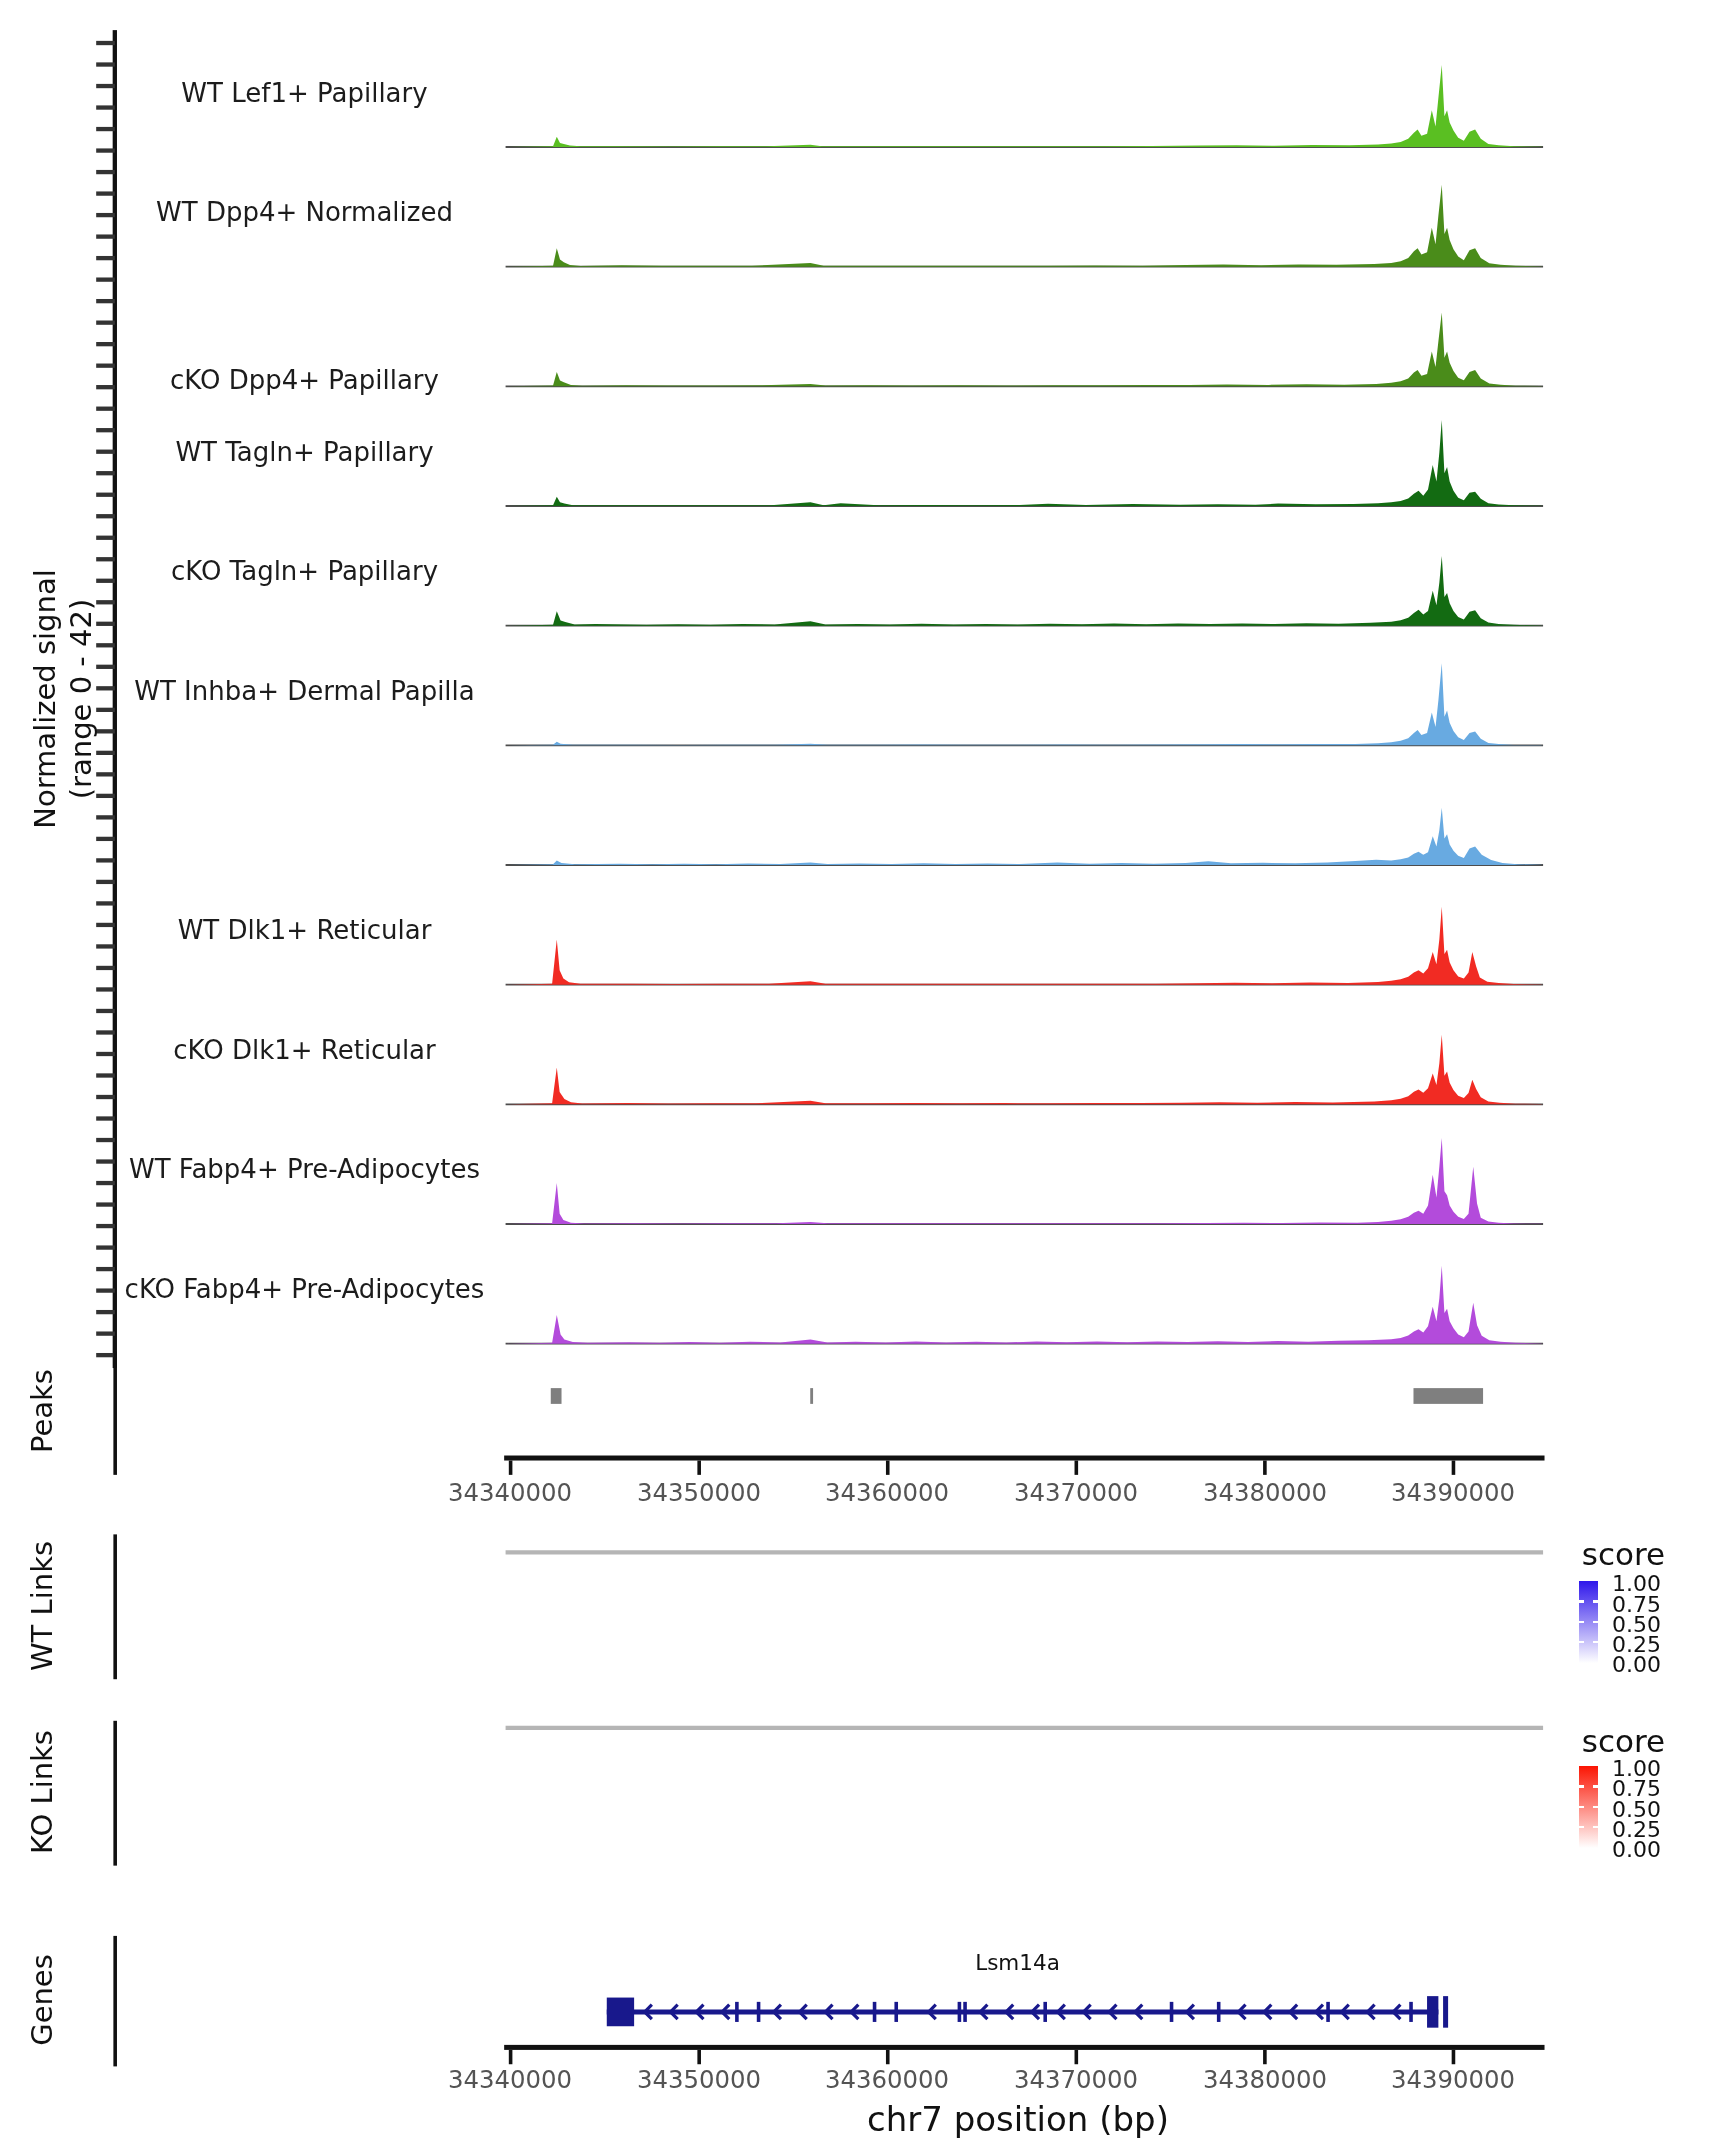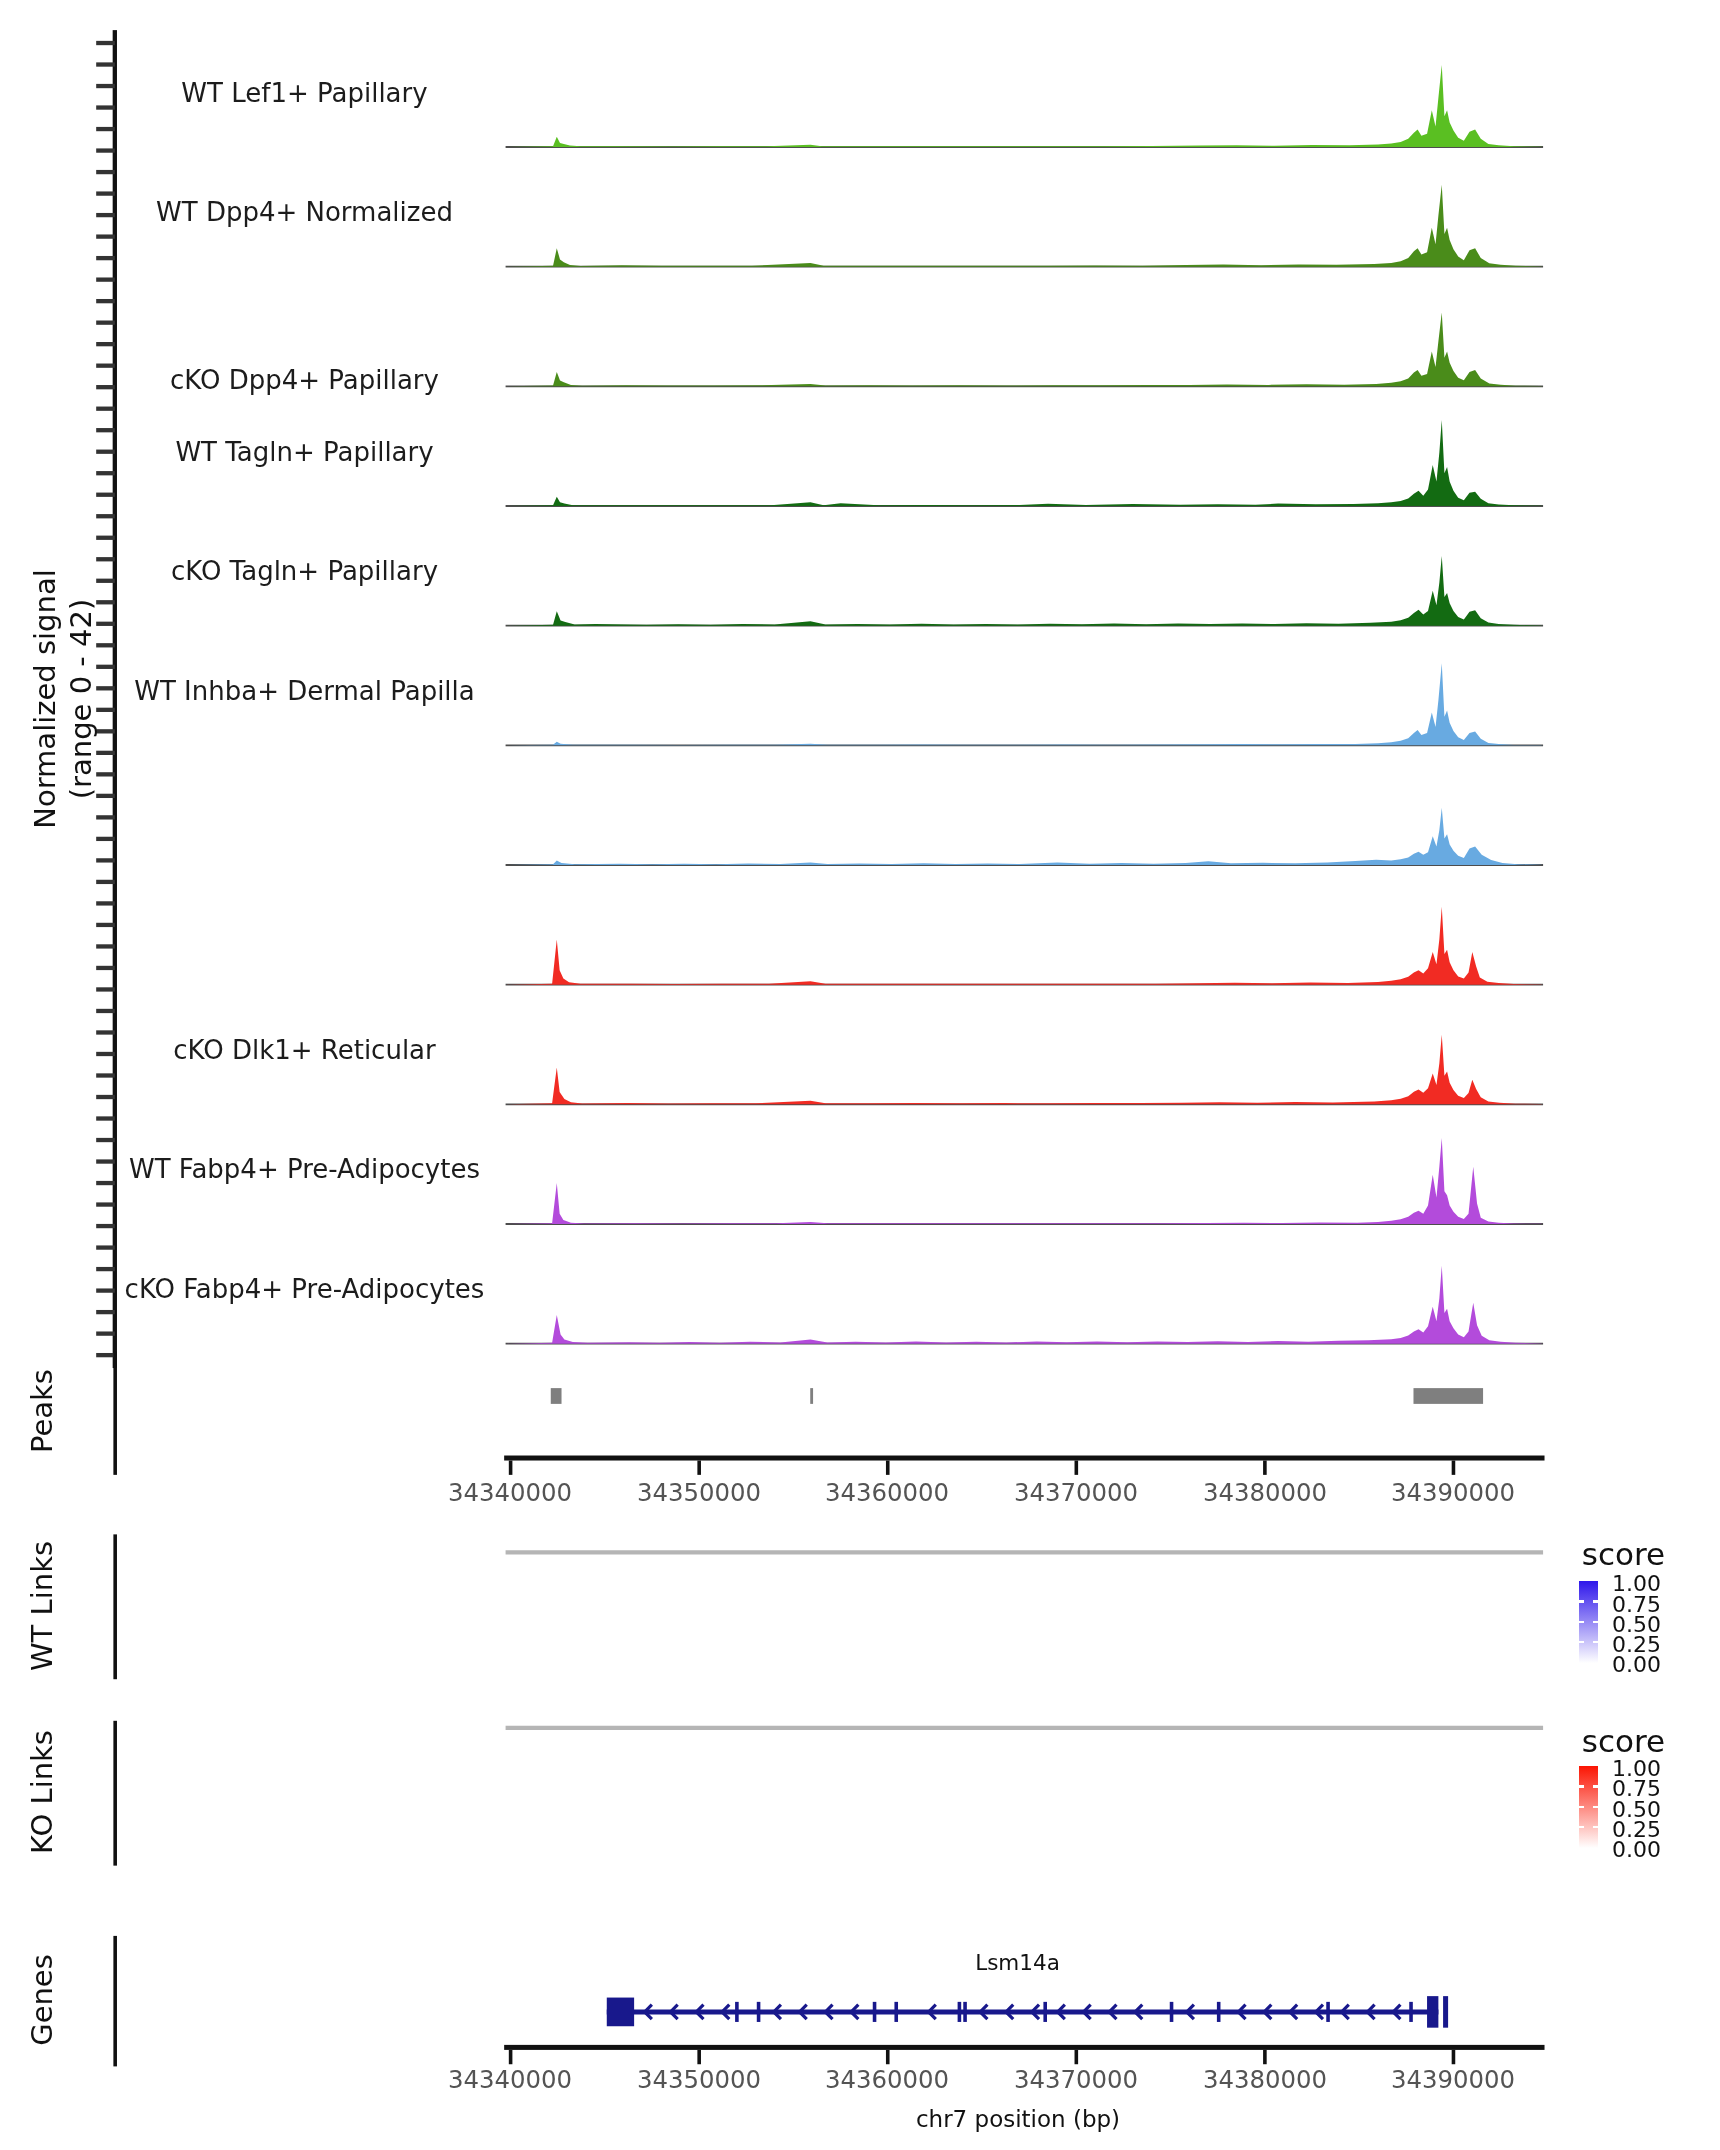--- a/index.html
+++ b/index.html
@@ -10,21 +10,21 @@
                font-size:26px;height:36px;line-height:36px;color:#1c1c1c;}
   .vlabel{position:absolute;white-space:nowrap;transform:translate(-50%,-50%) rotate(-90deg);
           font-size:29px;color:#111;text-align:center;}
   .ylab{position:absolute;transform:translate(-50%,-50%) rotate(-90deg);
         font-size:29px;color:#111;text-align:center;white-space:nowrap;line-height:36px;}
   .xtick{position:absolute;width:172px;text-align:center;font-size:24.4px;color:#545454;height:30px;line-height:30px;}
   .score-title{position:absolute;left:1552px;width:143px;text-align:center;font-size:31px;color:#111;height:33px;line-height:33px;}
   .legend-bar{position:absolute;left:1579px;width:18.6px;height:82px;}
   .legend-tick{position:absolute;left:1612px;width:93px;font-size:22px;color:#111;height:26px;line-height:26px;}
   .gene-label{position:absolute;left:946px;width:143px;text-align:center;font-size:21.5px;color:#111;height:29px;line-height:29px;}
-  .xaxis-title{position:absolute;left:803px;width:430px;text-align:center;font-size:23px;color:#111;height:37px;line-height:37px;}
+  .xaxis-title{position:absolute;left:803px;width:430px;text-align:center;font-size:34px;color:#111;height:37px;line-height:37px;}
 </style>
 </head>
 <body>
 
 <div class="fig">
   <svg id="fig-svg" width="1721" height="2151" viewBox="0 0 2400 3000">
       <defs>
         <linearGradient id="wtg" x1="0" y1="0" x2="0" y2="1">
           <stop offset="0%" stop-color="#6b40ea"></stop>
           <stop offset="100%" stop-color="#8f6bf2"></stop>
@@ -189,20 +189,21 @@
     <div>Normalized signal</div>
     <div>(range 0 - 42)</div>
   </div>
 
   <div class="track-label" style="top:75px;">WT Lef1+ Papillary</div>
   <div class="track-label" style="top:194px;">WT Dpp4+ Normalized</div>
   <div class="track-label" style="top:314px;margin-top:48px;">cKO Dpp4+ Papillary</div>
   <div class="track-label" style="top:434px;">WT Tagln+ Papillary</div>
   <div class="track-label" style="top:553px;">cKO Tagln+ Papillary</div>
   <div class="track-label" style="top:673px;">WT Inhba+ Dermal Papilla</div>
+  <div class="track-label" style="top:912px;">WT Dlk1+ Reticular</div>
   <div class="track-label" style="top:1032px;">cKO Dlk1+ Reticular</div>
   <div class="track-label" style="top:1151px;">WT Fabp4+ Pre-Adipocytes</div>
   <div class="track-label" style="top:1271px;">cKO Fabp4+ Pre-Adipocytes</div>
 
   <div class="vlabel" style="left:42px;top:1411px;">Peaks</div>
   <div class="vlabel" style="left:42px;top:1606px;">WT Links</div>
   <div class="vlabel" style="left:42px;top:1792px;">KO Links</div>
   <div class="vlabel" style="left:42px;top:2000px;">Genes</div>
 
   <div class="score-title" style="top:1538px;">score</div>

